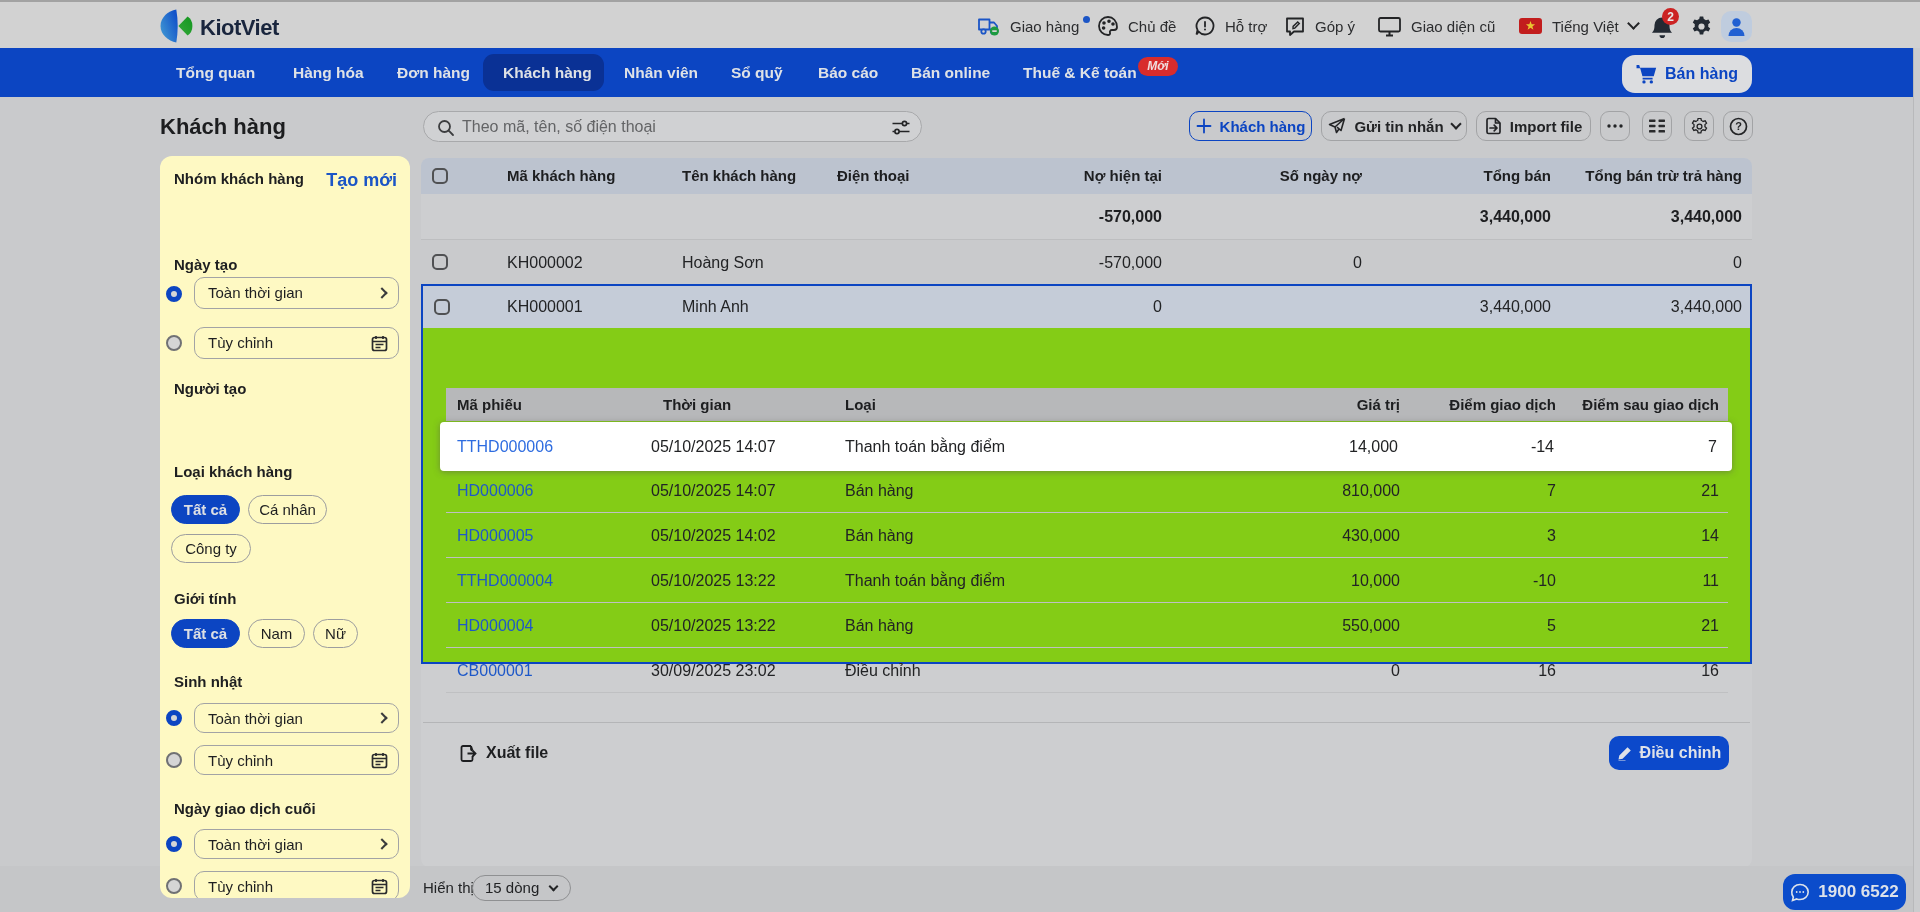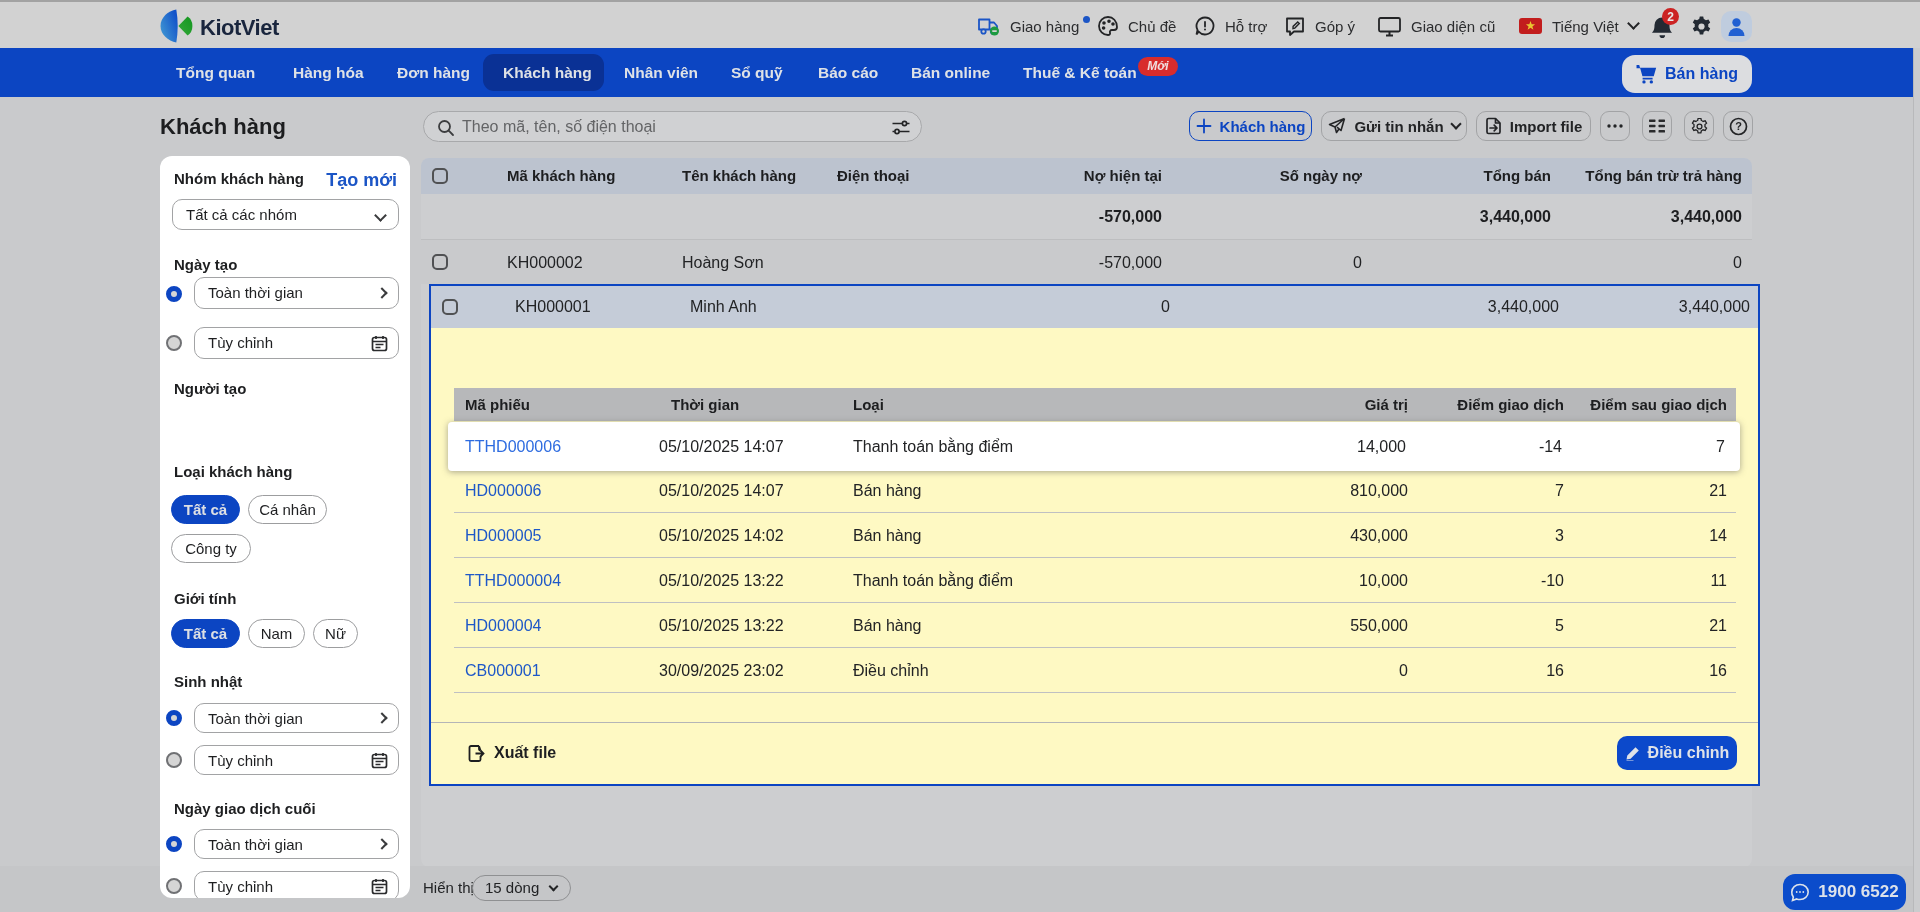--- a/index.html
+++ b/index.html
@@ -14,21 +14,21 @@
   .tmenu svg { display:block; }
 
   
   .nav { position:absolute; left:0; top:48px; width:1920px; height:49px; background:#0c45c2; }
   .nav .item { position:absolute; top:0; height:49px; line-height:49px; color:#dfe2e6; font-size:15.5px; font-weight:bold; }
   .nav .pill { position:absolute; left:483px; top:6px; width:121px; height:37px; background:#0a3195; border-radius:11px; }
   .banhang { position:absolute; left:1622px; top:55px; width:130px; height:38px; background:#dcdde0; border-radius:13px; display:flex; align-items:center; justify-content:center; gap:8px; color:#0c45c2; font-size:16px; font-weight:bold; }
 
   
   .ptitle { position:absolute; left:160px; top:114px; font-size:22px; font-weight:bold; color:#1c1d1f; }
-  .sidebar { position:absolute; left:160px; top:156px; width:250px; height:742px; background:#ffffff; border-radius:12px; overflow:hidden; z-index:3; }
+  .sidebar { position:absolute; left:160px; top:156px; width:250px; height:742px; background:#fef9c3; border-radius:12px; overflow:hidden; z-index:3; }
   .sb-label { position:absolute; left:14px; font-size:15px; font-weight:bold; color:#1e1f21; }
   .sb-link { position:absolute; right:13px; font-size:18px; font-weight:bold; color:#1b55c6; }
   .sb-select { position:absolute; left:12px; width:227px; height:31px; border:1px solid #a2a3a5; border-radius:10px; font-size:15px; color:#1e1f21; line-height:29px; padding-left:13px; }
   .sb-input { position:absolute; left:34px; width:205px; height:31px; border:1px solid #a2a3a5; border-radius:10px; font-size:15px; color:#1e1f21; line-height:29px; padding-left:13px; }
   .radio { position:absolute; left:6px; width:16px; height:16px; border-radius:50%; }
   .radio.on { border:5px solid #0c45c2; background:#d5d5d5; }
   .radio.off { border:2px solid #707174; background:#d5d5d5; }
   .chip { position:absolute; height:29px; border-radius:15px; font-size:15px; line-height:27px; text-align:center; }
   .chip.on { background:#0c45c2; color:#dde0e4; font-weight:bold; border:1px solid #0c45c2; }
   .chip.off { border:1px solid #9c9d9f; color:#1e1f21; }
@@ -48,21 +48,21 @@
   .thead { position:absolute; left:0; top:0; width:1331px; height:36px; background:#bcc3cf; border-radius:8px 8px 0 0; font-weight:bold; color:#1d1e20; font-size:15px; }
   .cell { position:absolute; top:0; line-height:36px; }
   .num { text-align:right; }
   .checkbox { position:absolute; left:11px; top:10px; width:16px; height:16px; border:2px solid #505153; border-radius:5px; }
   .sumrow { position:absolute; left:0; top:36px; width:1331px; height:45px; background:#cdced0; font-weight:bold; font-size:16px; color:#1d1e20; }
   .sumrow .cell { line-height:45px; }
   .row2 { position:absolute; left:0; top:81px; width:1331px; height:45px; border-top:1px solid #bdbec0; font-size:16px; color:#222325; background:#c9cacc; }
   .row2 .cell { line-height:45px; }
 
   
-  .expand { position:absolute; left:8px; top:126px; width:1331px; height:502px; border:2px solid #0c45c2; background:#fef9c3; }
+  .expand { position:absolute; left:0; top:126px; width:1331px; height:380px; border:2px solid #0c45c2; background:#84cc16; }
   .krow { position:absolute; left:0; top:0; width:1327px; height:42px; background:#c5ccd8; font-size:16px; color:#222325; }
   .krow .cell { line-height:42px; }
   .tabs { position:absolute; left:0; top:42px; width:1327px; height:45px; border-bottom:1px solid #b4b5b7; }
   .tab { position:absolute; top:0; height:44px; line-height:44px; font-size:16px; color:#252d3a; }
   .tab.active { color:#0c49cc; border-bottom:3px solid #0c49cc; }
   .itable { position:absolute; left:23px; top:102px; width:1282px; }
   .ithead { position:absolute; left:0; top:0; width:1282px; height:33px; background:#b7b8ba; font-weight:bold; font-size:15px; color:#1d1e20; }
   .ithead .cell { line-height:33px; }
   .irow { position:absolute; left:0; width:1282px; height:45px; font-size:16px; color:#222325; border-bottom:1px solid #bfc0c2; }
   .irow .cell { line-height:45px; }
@@ -183,21 +183,20 @@
       <circle cx="7.6" cy="17" r="1.6"></circle>
       <circle cx="14.6" cy="17" r="1.6"></circle>
     </svg>
     Bán hàng
   </div>
 
   <div class="ptitle">Khách hàng</div>
   <div class="sidebar">
     <div class="sb-label" style="top:14px;">Nhóm khách hàng</div>
     <div class="sb-link" style="top:14px;">Tạo mới</div>
-    <div class="sb-select" style="top:43px;">Tất cả các nhóm<span class="chev-d"></span></div>
 
     <div class="sb-label" style="top:100px;">Ngày tạo</div>
     <span class="radio on" style="top:130px;"></span>
     <div class="sb-input" style="top:121px; height:32px;">Toàn thời gian<span class="chev-r" style="top:11px;"></span></div>
     <span class="radio off" style="top:179px;"></span>
     <div class="sb-input" style="top:171px; height:32px;">Tùy chỉnh
       <svg style="position:absolute; right:10px; top:7px;" width="17" height="17" viewBox="0 0 17 17" fill="none" stroke="#2a2b2d" stroke-width="1.7">
         <rect x="1.5" y="2.5" width="14" height="13" rx="2"></rect>
         <path d="M1.5 6.5 h14 M5 1 v3 M12 1 v3"></path>
         <path d="M4.5 9.5 h8 M4.5 12.5 h5" stroke-width="1.5"></path>

